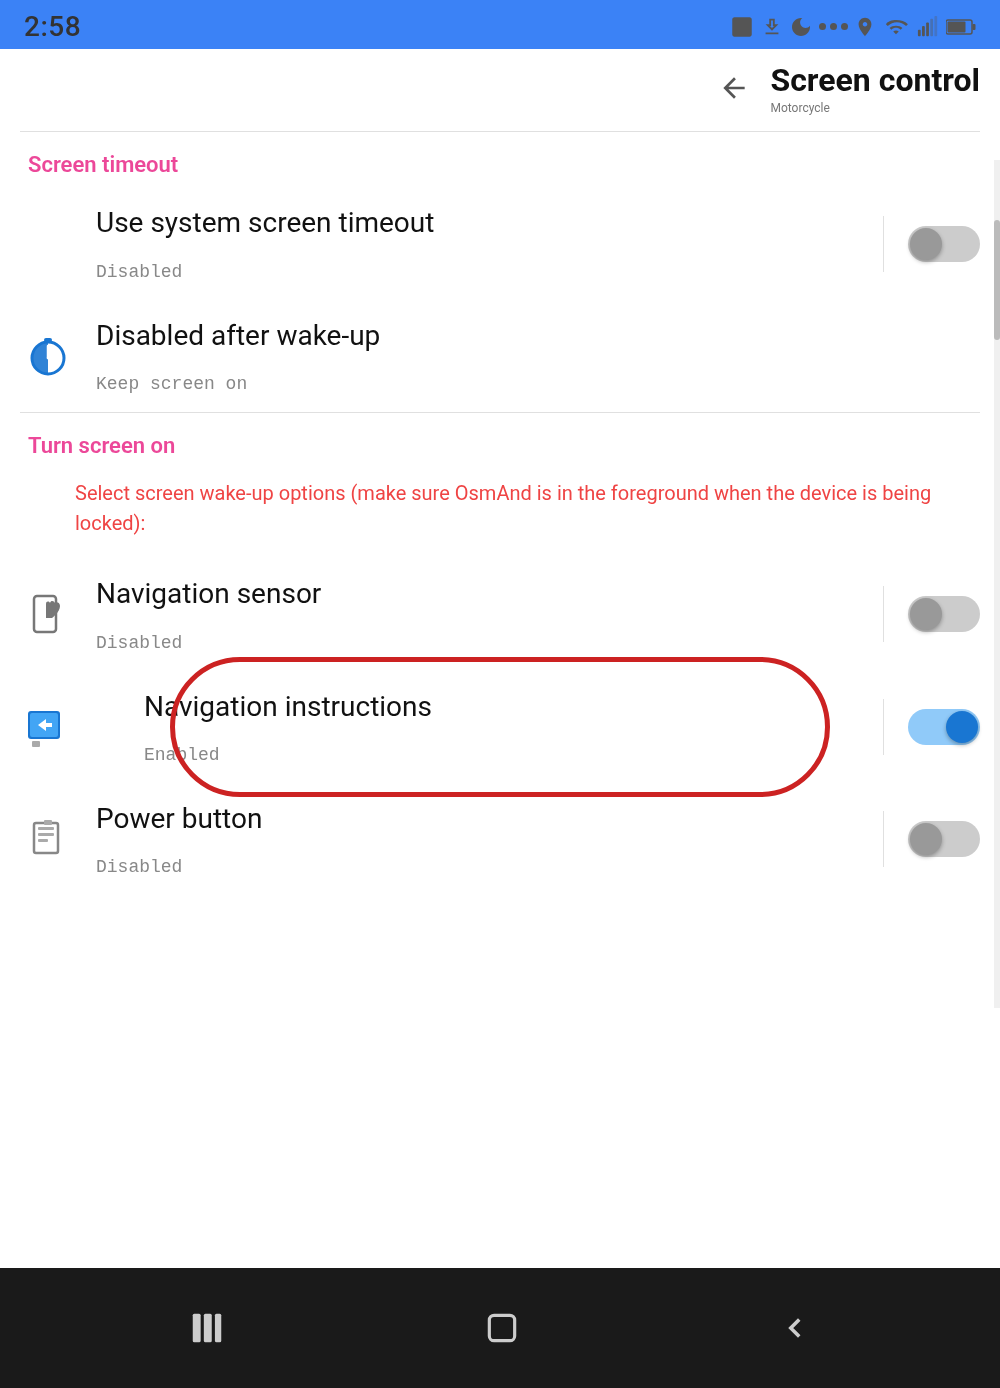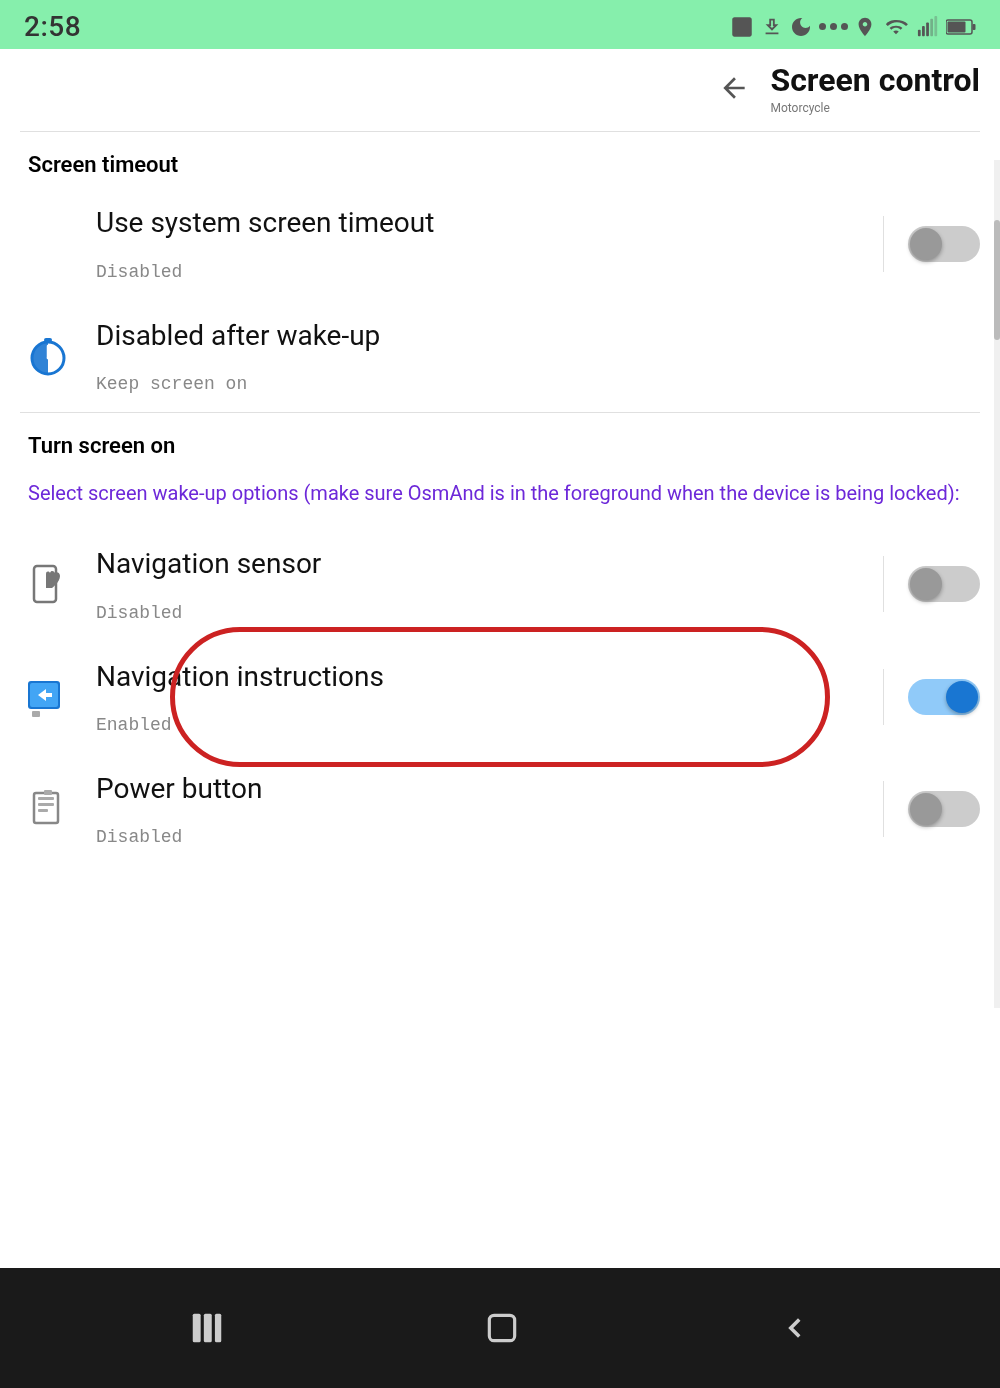--- a/index.html
+++ b/index.html
@@ -12,21 +12,21 @@
       overflow: hidden;
       position: relative;
     }
 
     
     .status-bar {
       display: flex;
       align-items: center;
       justify-content: space-between;
       padding: 10px 24px 6px 24px;
-      background: #86efac;
+      background: #3b82f6;
     }
 
     .status-time {
       font-size: 28px;
       font-weight: 500;
       color: #333;
       letter-spacing: 0.5px;
     }
 
     .status-icons {
@@ -75,21 +75,21 @@
       height: 1px;
       background: #e0e0e0;
       margin: 0 20px;
     }
 
     
     .section-label {
       padding: 20px 28px 10px 28px;
       font-size: 22px;
       font-weight: 600;
-      color: #000000;
+      color: #ec4899;
     }
 
     
     .settings-item {
       display: flex;
       align-items: center;
       padding: 18px 20px;
       background: #fff;
       min-height: 80px;
     }
@@ -171,27 +171,29 @@
 
     .toggle.on .toggle-knob {
       left: 38px;
       background: #1976d2;
     }
 
     
     .description-text {
       padding: 10px 28px 20px 28px;
       font-size: 20px;
-      color: #6d28d9;
+      color: #ef4444;
       line-height: 1.5;
+      margin-left: 47px;
     }
 
     
     .nav-instructions-row {
       position: relative;
+      gap: 48px;
     }
 
     .red-oval {
       position: absolute;
       top: 50%;
       left: 50%;
       transform: translate(-50%, -50%);
       width: 660px;
       height: 140px;
       border: 5px solid #cc2222;

